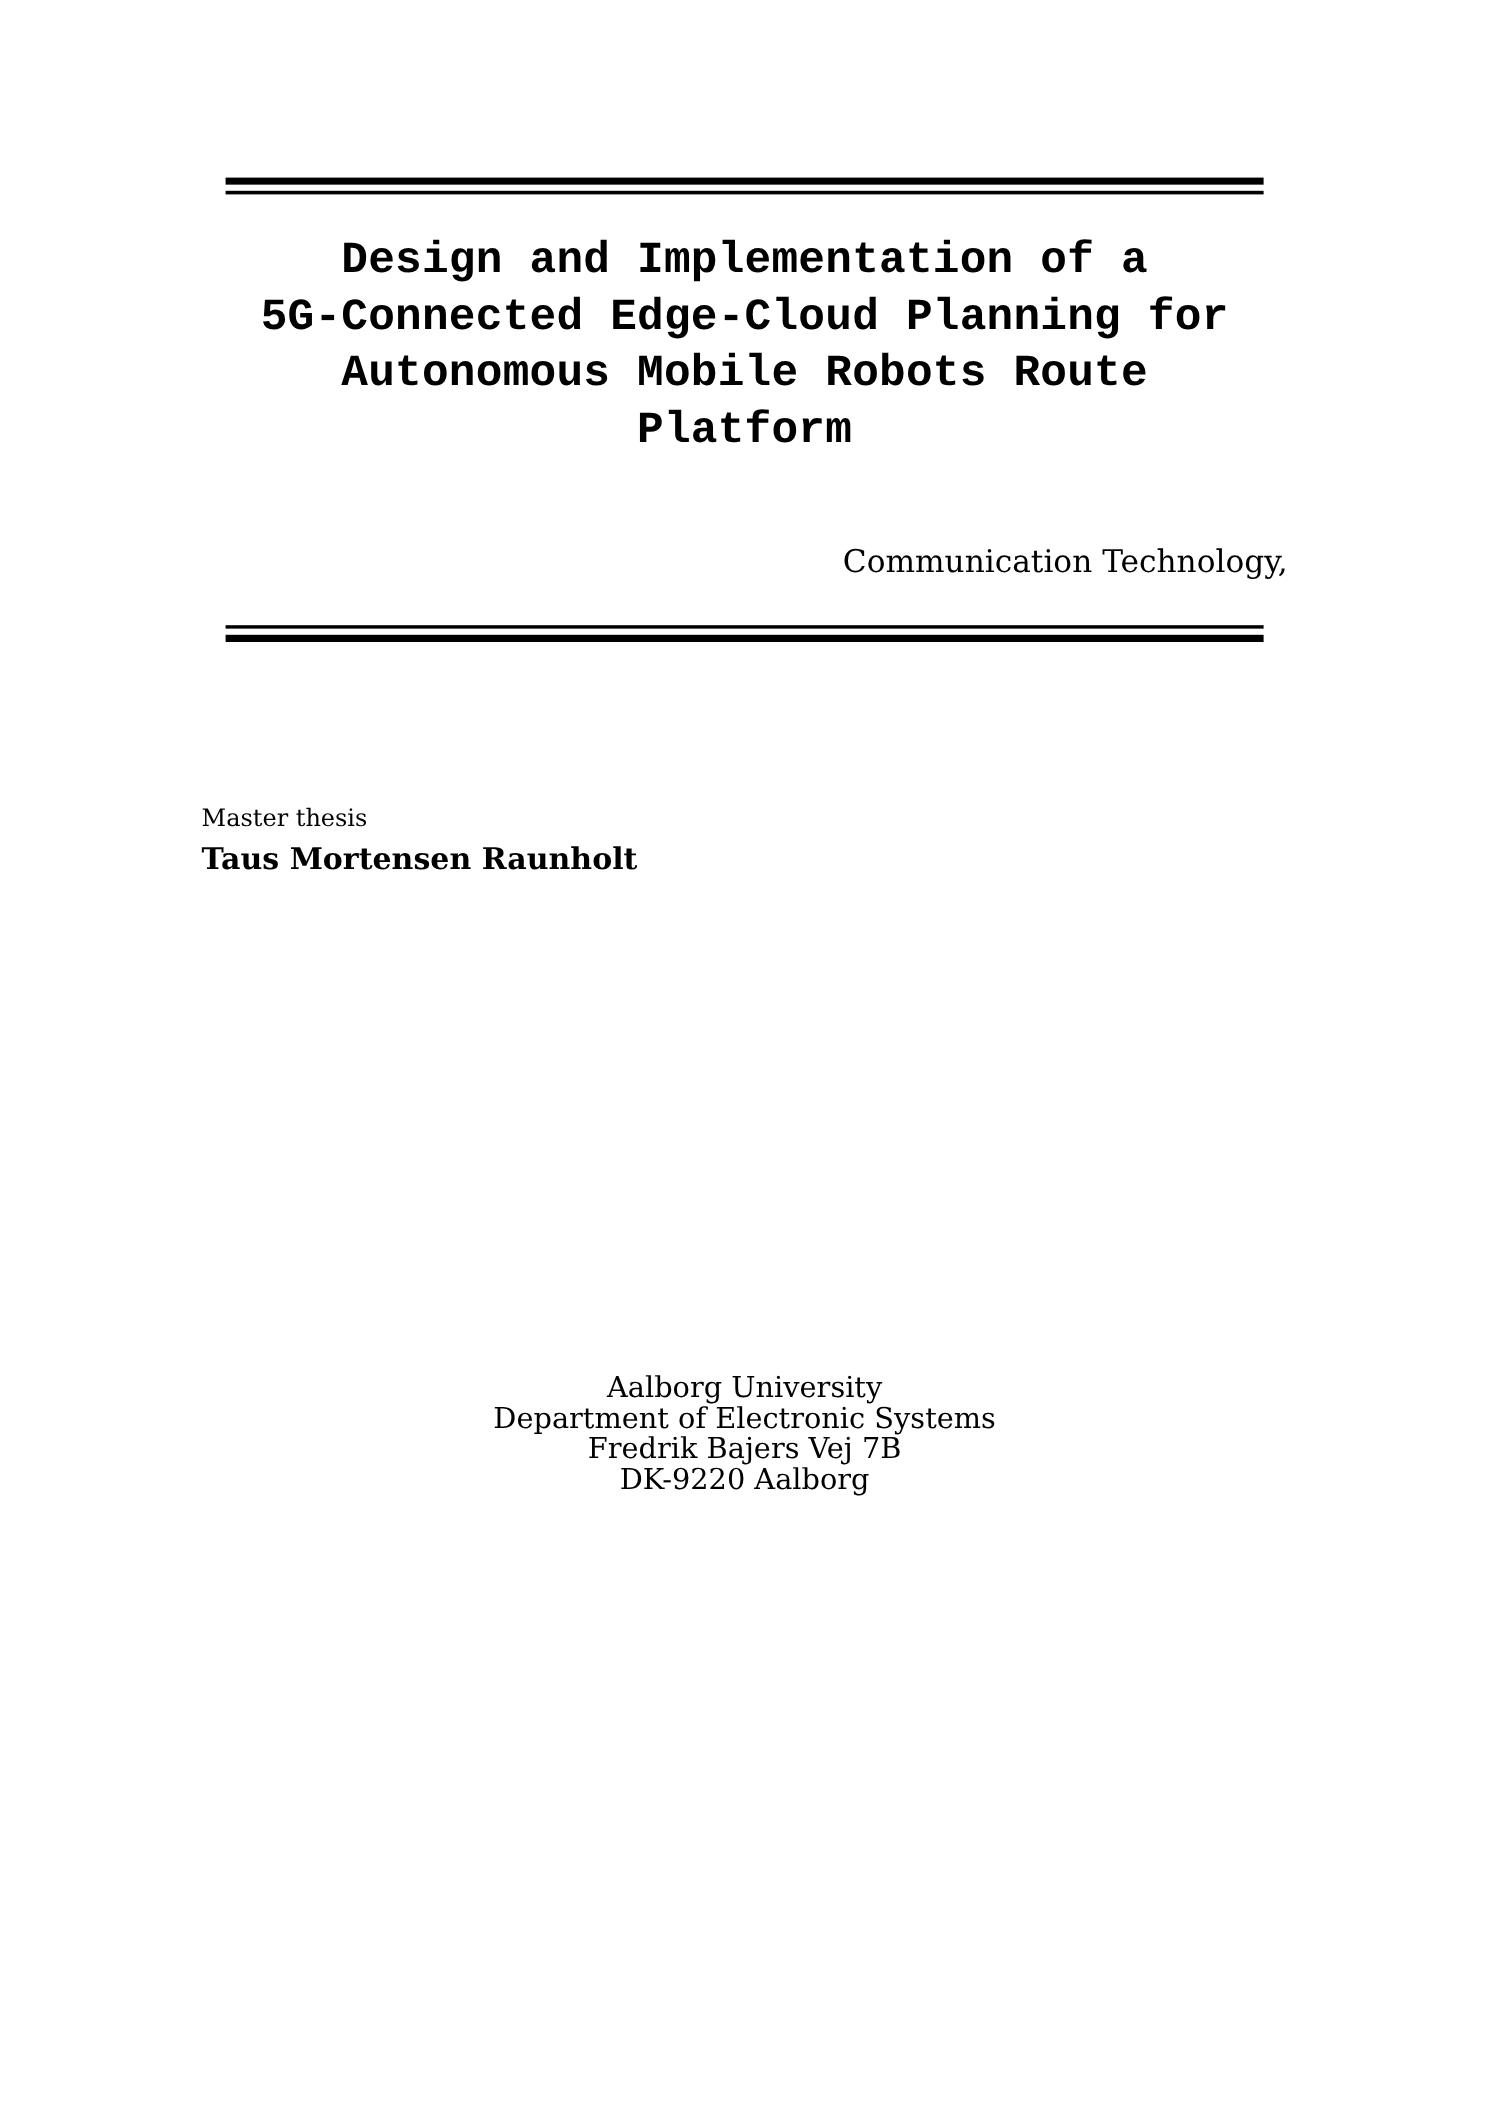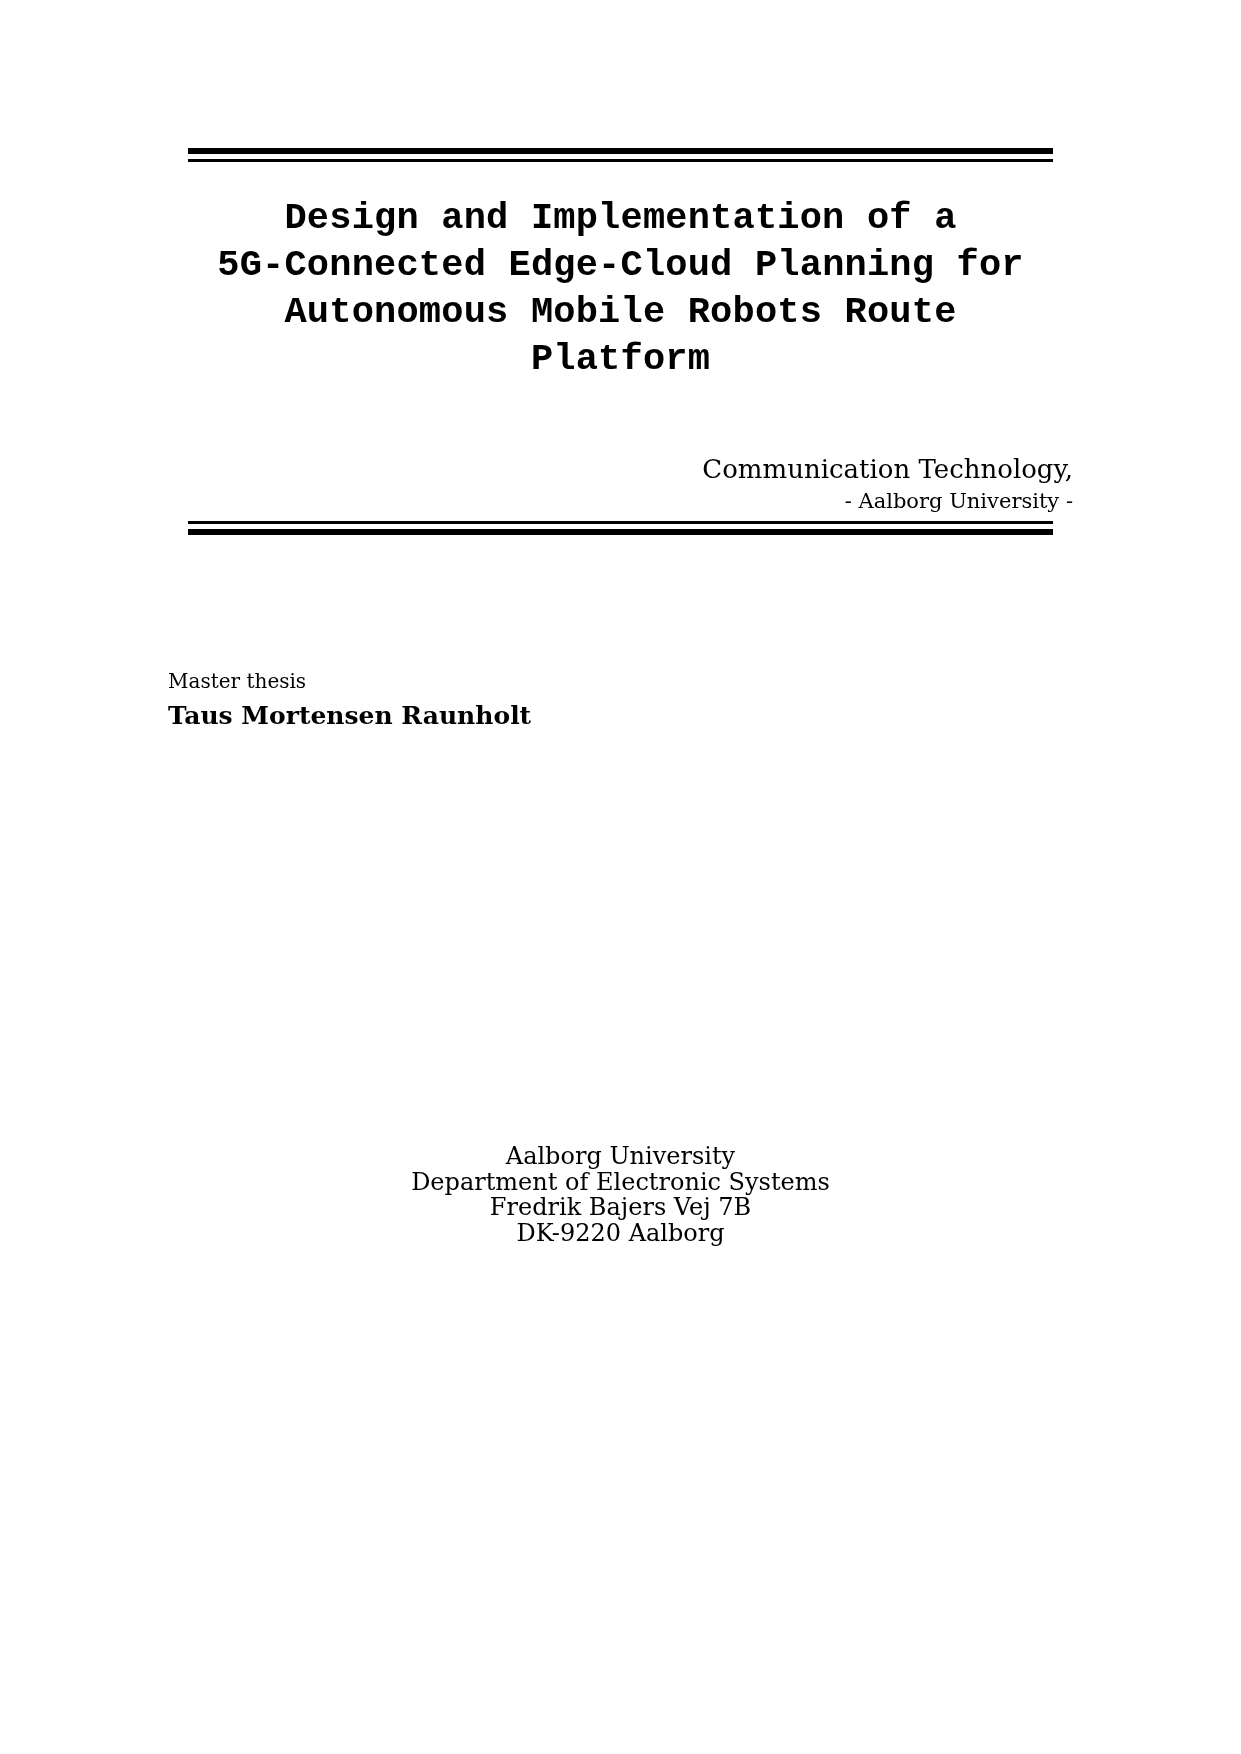--- a/index.html
+++ b/index.html
@@ -129,21 +129,20 @@
 
   <div class="title-block">
     <div class="title">Design and Implementation of a</div>
     <div class="title">5G-Connected Edge-Cloud Planning for</div>
     <div class="title">Autonomous Mobile Robots Route</div>
     <div class="title">Platform</div>
   </div>
 
   <div class="subtitle-block">
     <div class="subtitle-line1">Communication Technology,</div>
-    <div class="subtitle-line2">- Aalborg University -</div>
   </div>
 
   <div class="bottom-rules">
     <div class="rule-block">
       <div class="rule-thin"></div>
       <div class="rule-gap"></div>
       <div class="rule-thick"></div>
     </div>
   </div>
 

